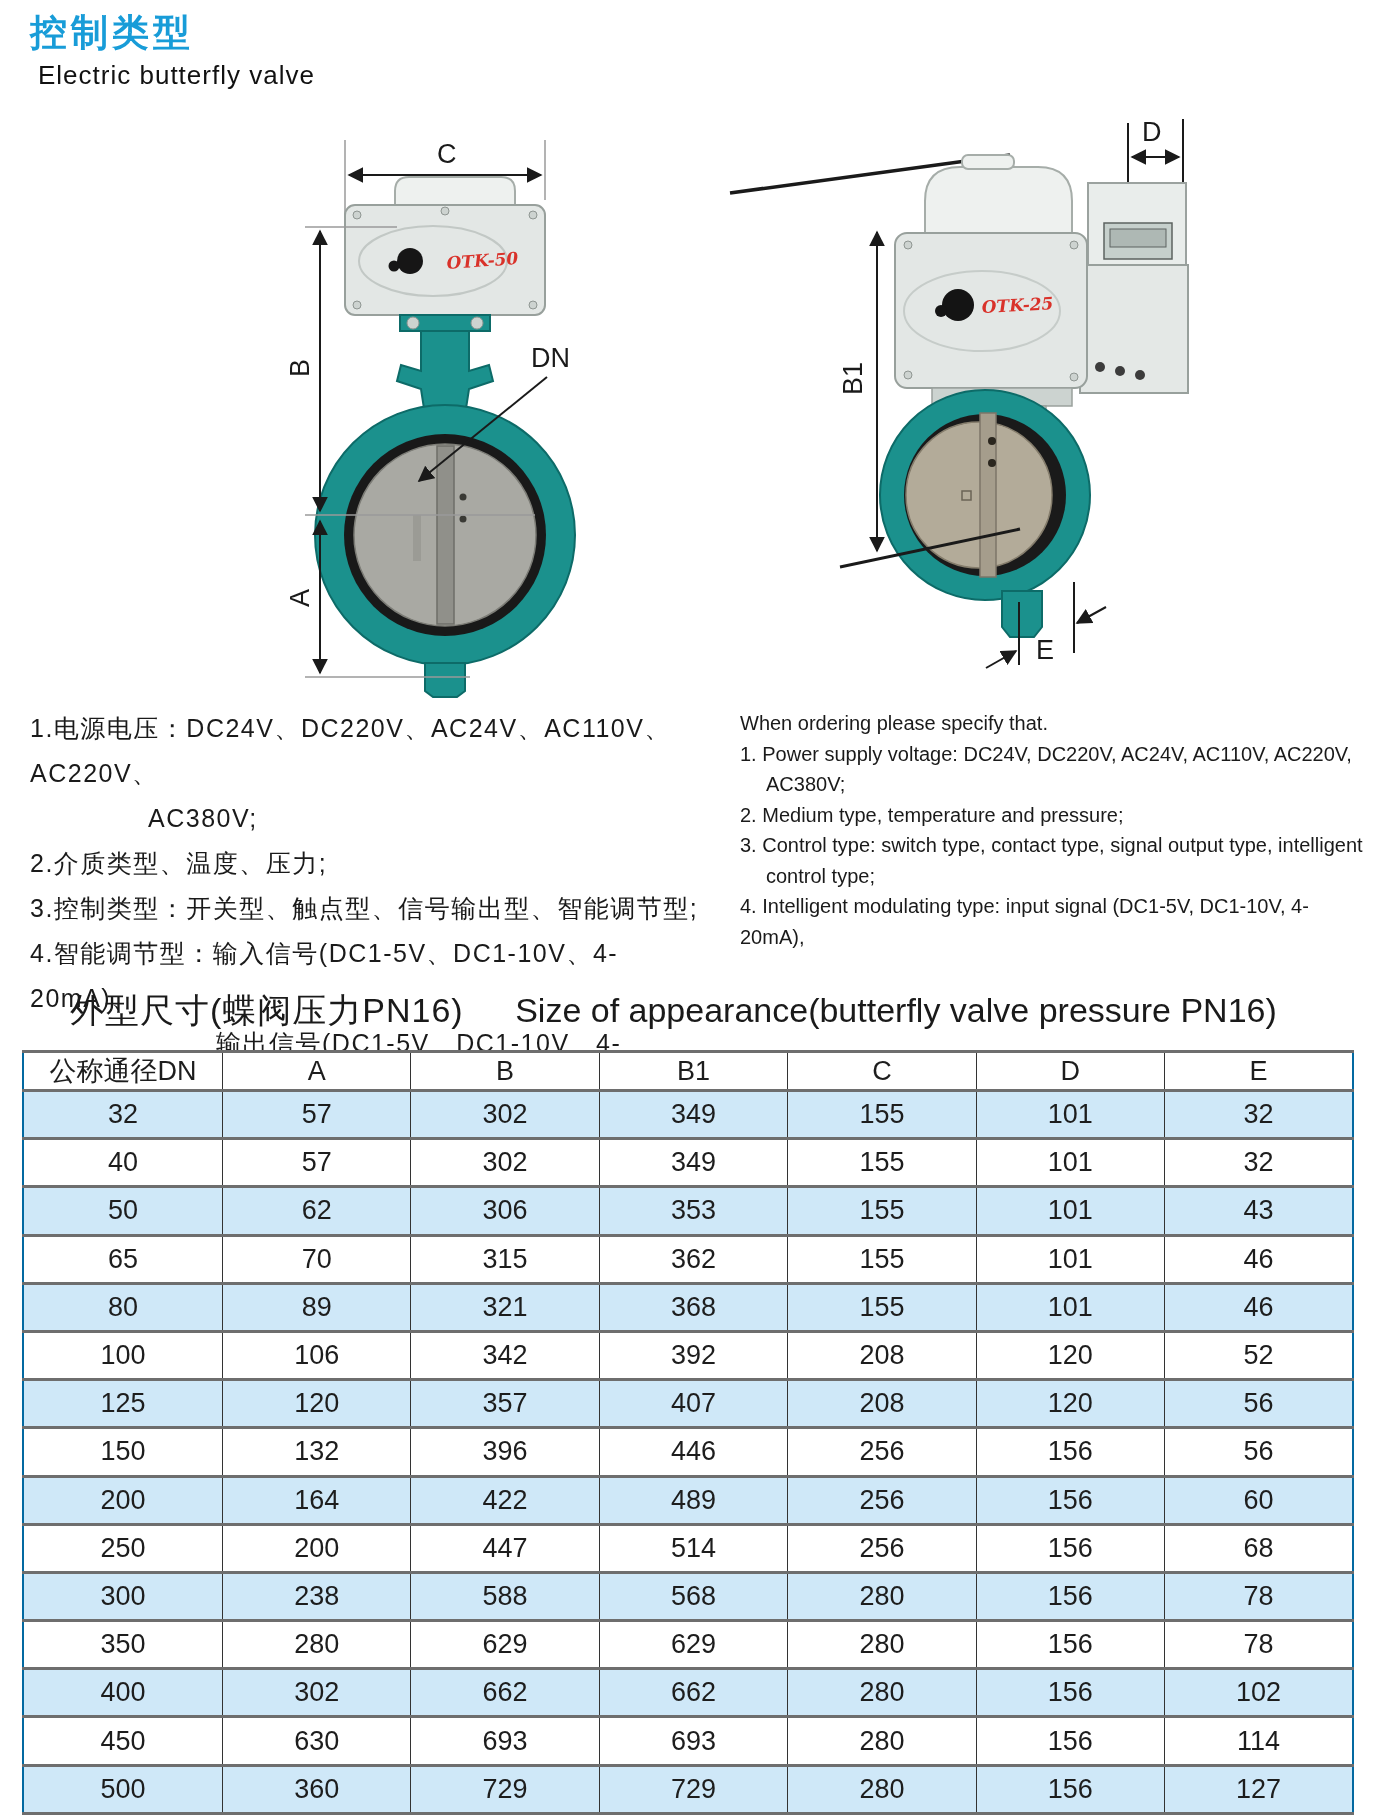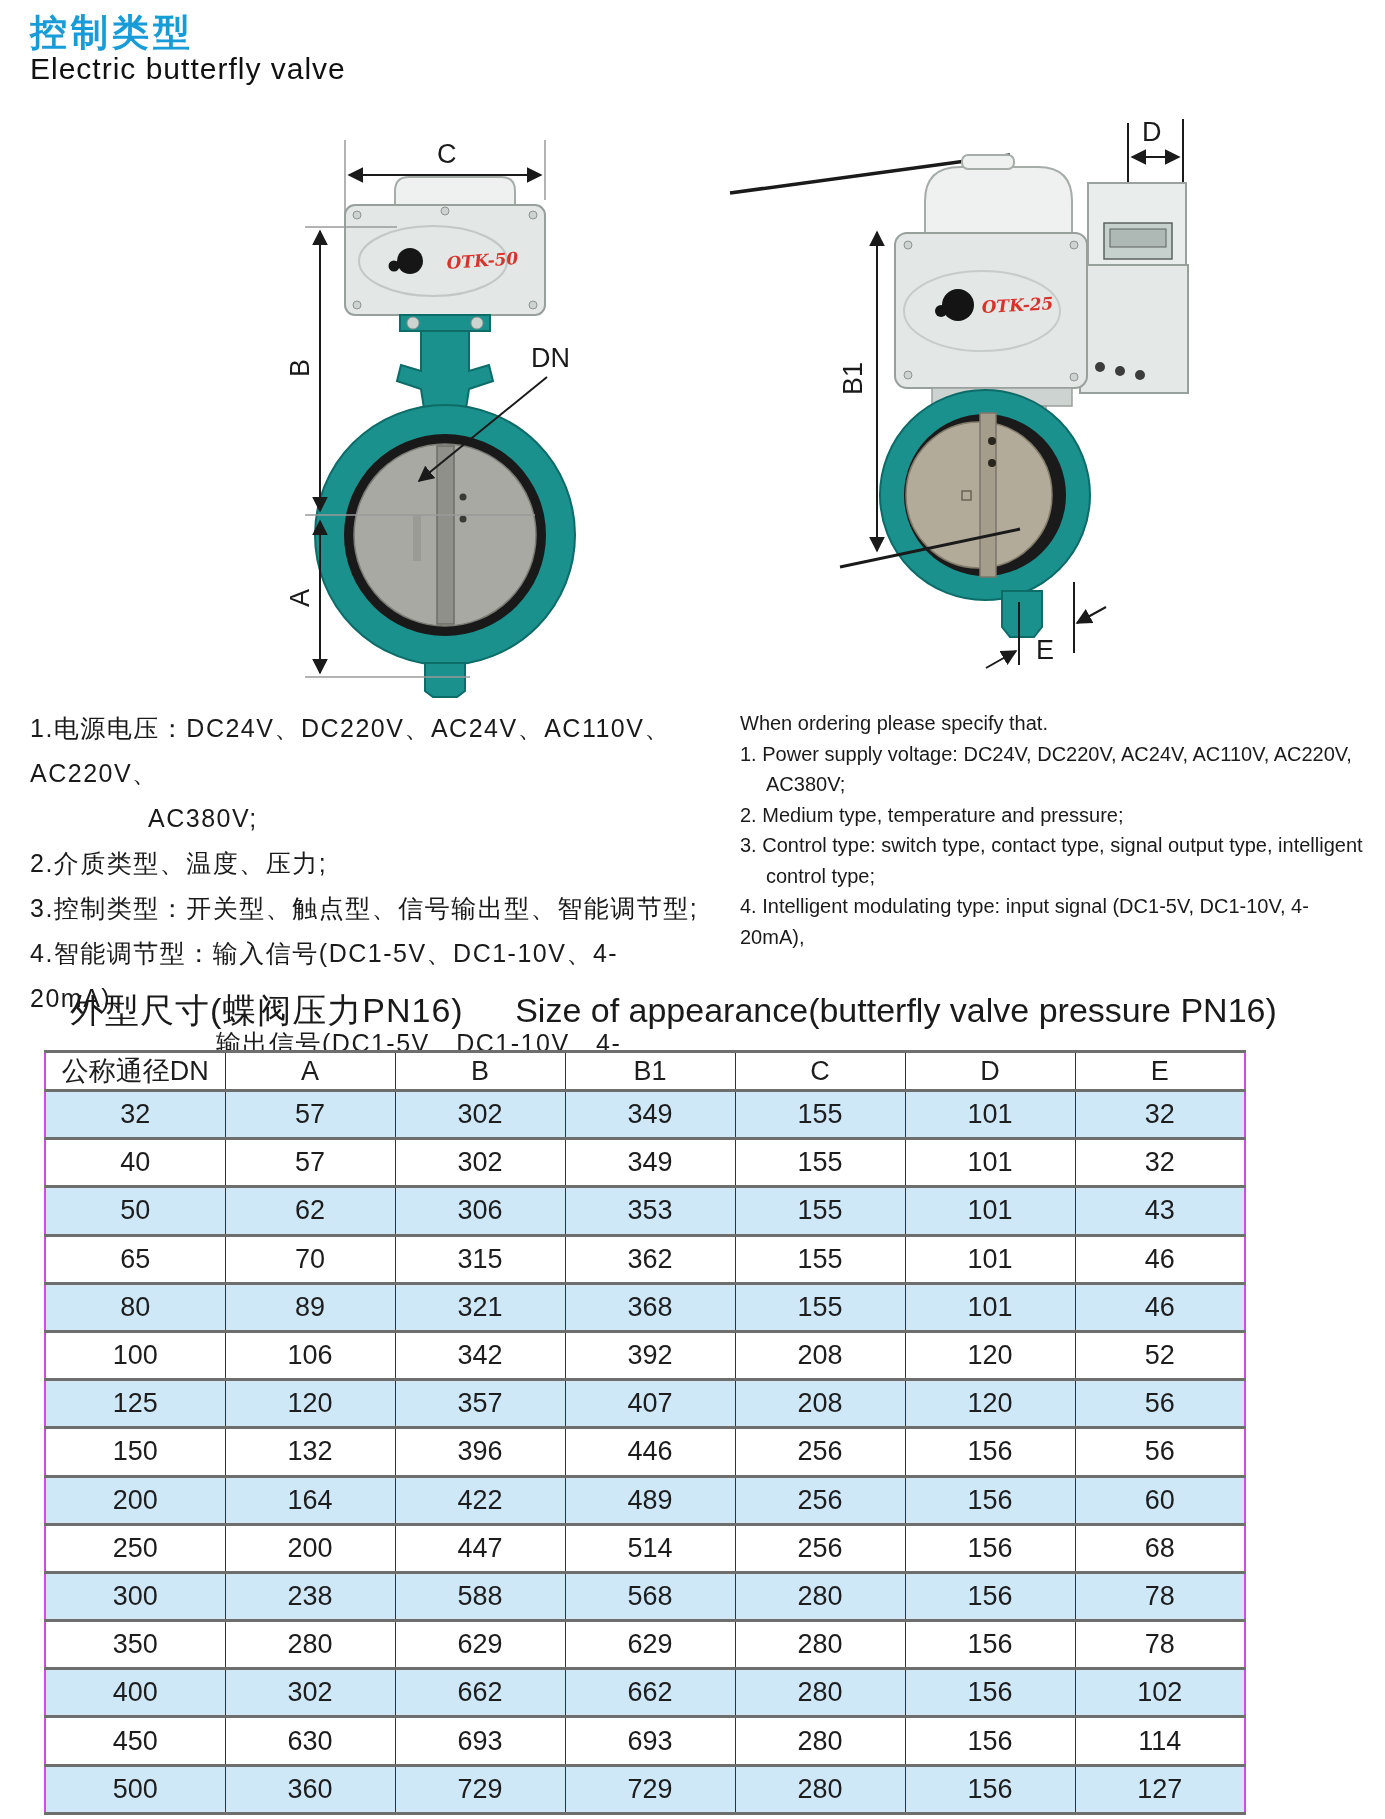--- a/index.html
+++ b/index.html
@@ -14,22 +14,22 @@
   .page{
     position:relative;width:1385px;height:1819px;background:#fff;overflow:hidden;
     font-family:"Liberation Sans","DejaVu Sans",sans-serif;color:#1a1a1a;
   }
   
   .title-zh{
     position:absolute;left:30px;top:8px;margin:0;
     font-size:37px;font-weight:bold;letter-spacing:4px;color:var(--title-blue);
   }
   .title-en{
-    position:absolute;left:30px;top:52px;margin:0;
-    font-size:30px;font-weight:500;letter-spacing:1px;color:#111;
+    position:absolute;left:30px;top:52px;margin:8px;
+    font-size:26px;font-weight:500;letter-spacing:1px;color:#111;
   }
   
   svg.drawing{position:absolute;}
   .ext{stroke:#9a9a9a;stroke-width:1.5;}
   .ext2{stroke:#1a1a1a;stroke-width:2;}
   .dim{stroke:#1a1a1a;stroke-width:2;fill:none;}
   .ref{stroke:#1a1a1a;stroke-width:3.5;}
   .ref2{stroke:#1a1a1a;stroke-width:3;}
   .dimlabel{font-size:27px;fill:#1a1a1a;font-family:"Liberation Sans",sans-serif;}
   .model{font-size:17px;font-style:italic;font-weight:bold;fill:var(--model-red);font-family:"DejaVu Serif",serif;}
@@ -42,23 +42,23 @@
   .notes-zh .ind1{padding-left:118px;}
   .notes-zh .ind2{padding-left:186px;}
   .notes-en{position:absolute;left:740px;top:708px;width:630px;font-size:20px;line-height:30.5px;}
   .notes-en .ind{padding-left:26px;}
   
   .size-heading{position:absolute;left:30px;top:988px;margin:0;font-size:34px;white-space:nowrap;}
   .size-heading .zh{font-weight:normal;letter-spacing:1px;margin-left:40px;}
   .size-heading .en{font-weight:500;margin-left:42px;letter-spacing:0;}
   
   table.size-table{
-    position:absolute;left:44px;top:1050px;width:1202px;height:765px;
+    position:absolute;left:22px;top:1050px;width:1332px;height:765px;
     border-collapse:collapse;table-layout:fixed;
-    border:2px solid #d946ef;
+    border:2px solid #0369a1;
   }
   table.size-table th,table.size-table td{
     border-left:1.5px solid #333;border-right:1.5px solid #333;
     border-top:3px solid var(--table-border);border-bottom:3px solid var(--table-border);
     text-align:center;vertical-align:middle;
     font-size:27px;font-weight:normal;color:#1d1d1d;padding:0;
   }
   table.size-table col.c-dn{width:15%;}
   table.size-table thead th{background:#fff;}
   table.size-table tbody tr:nth-child(odd){background:var(--row-alt-blue);}

